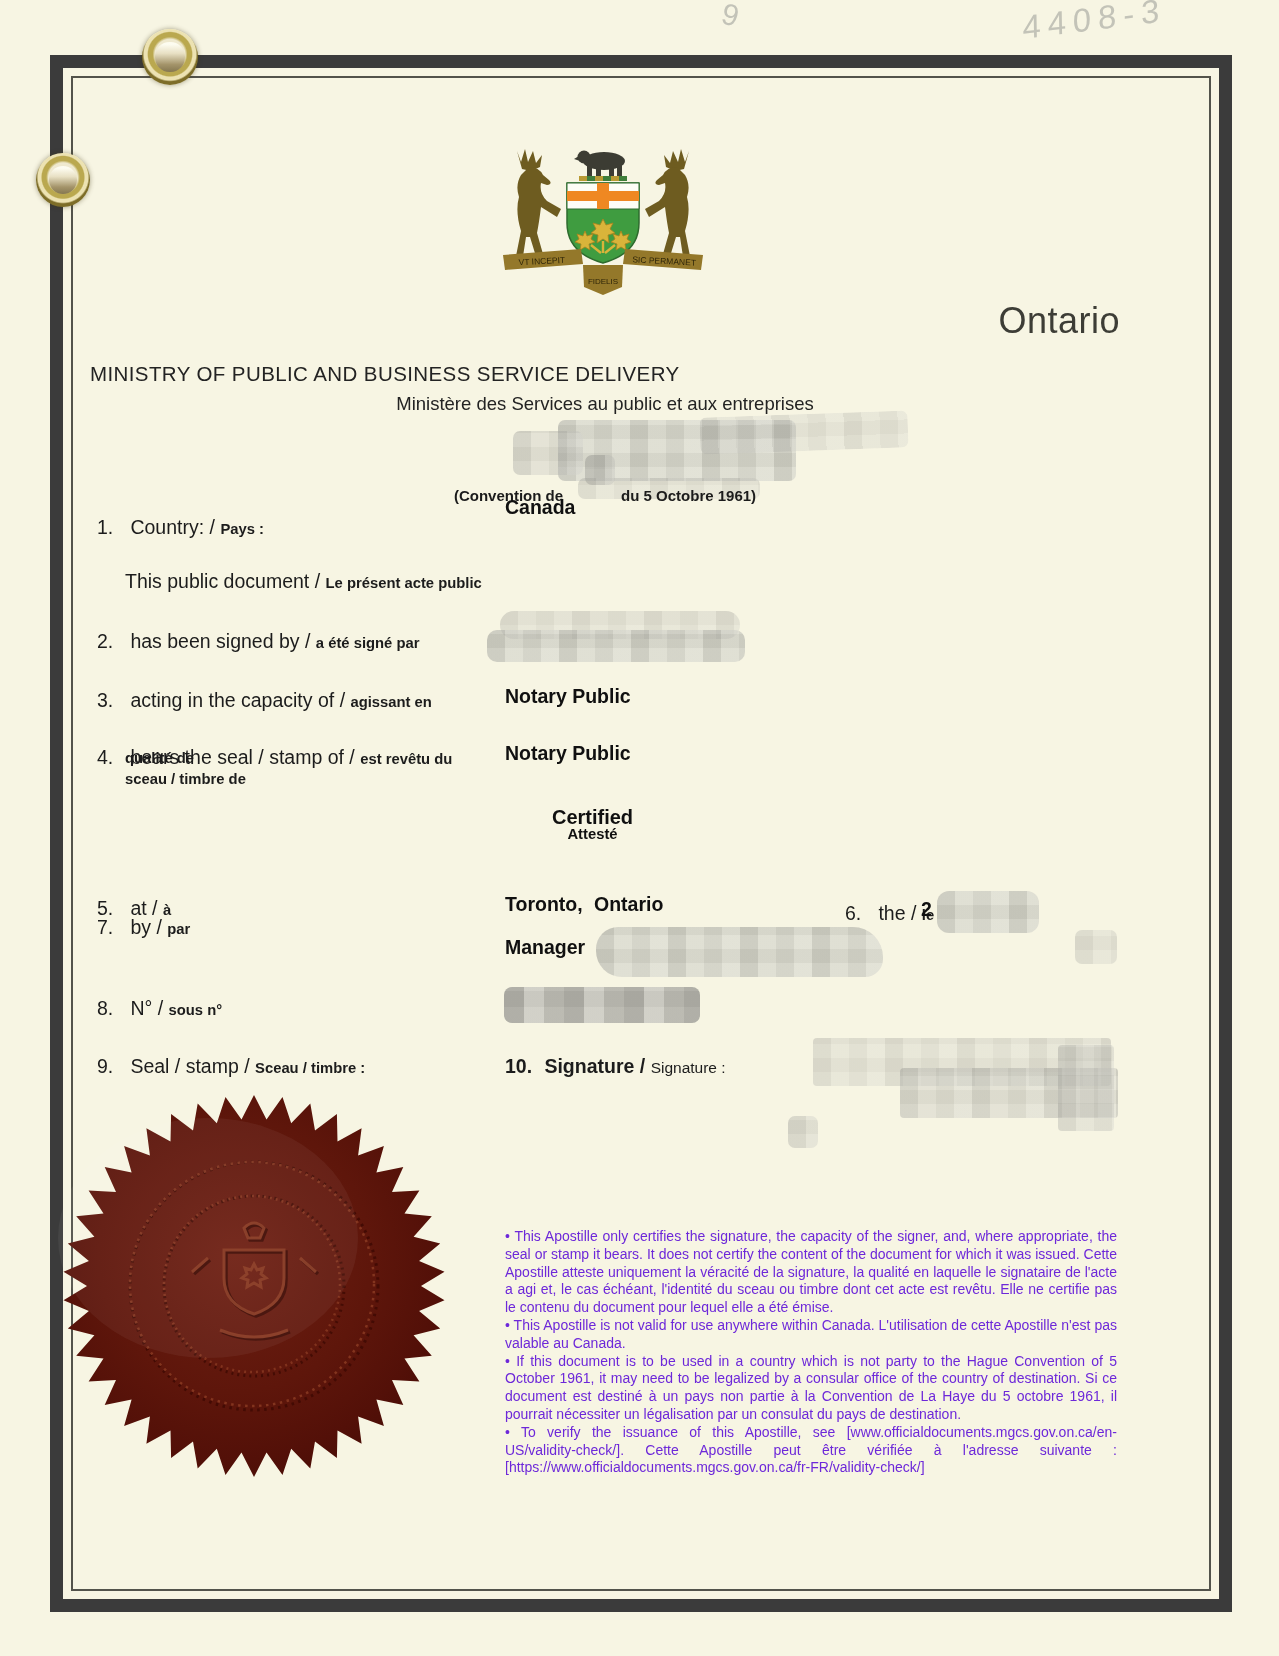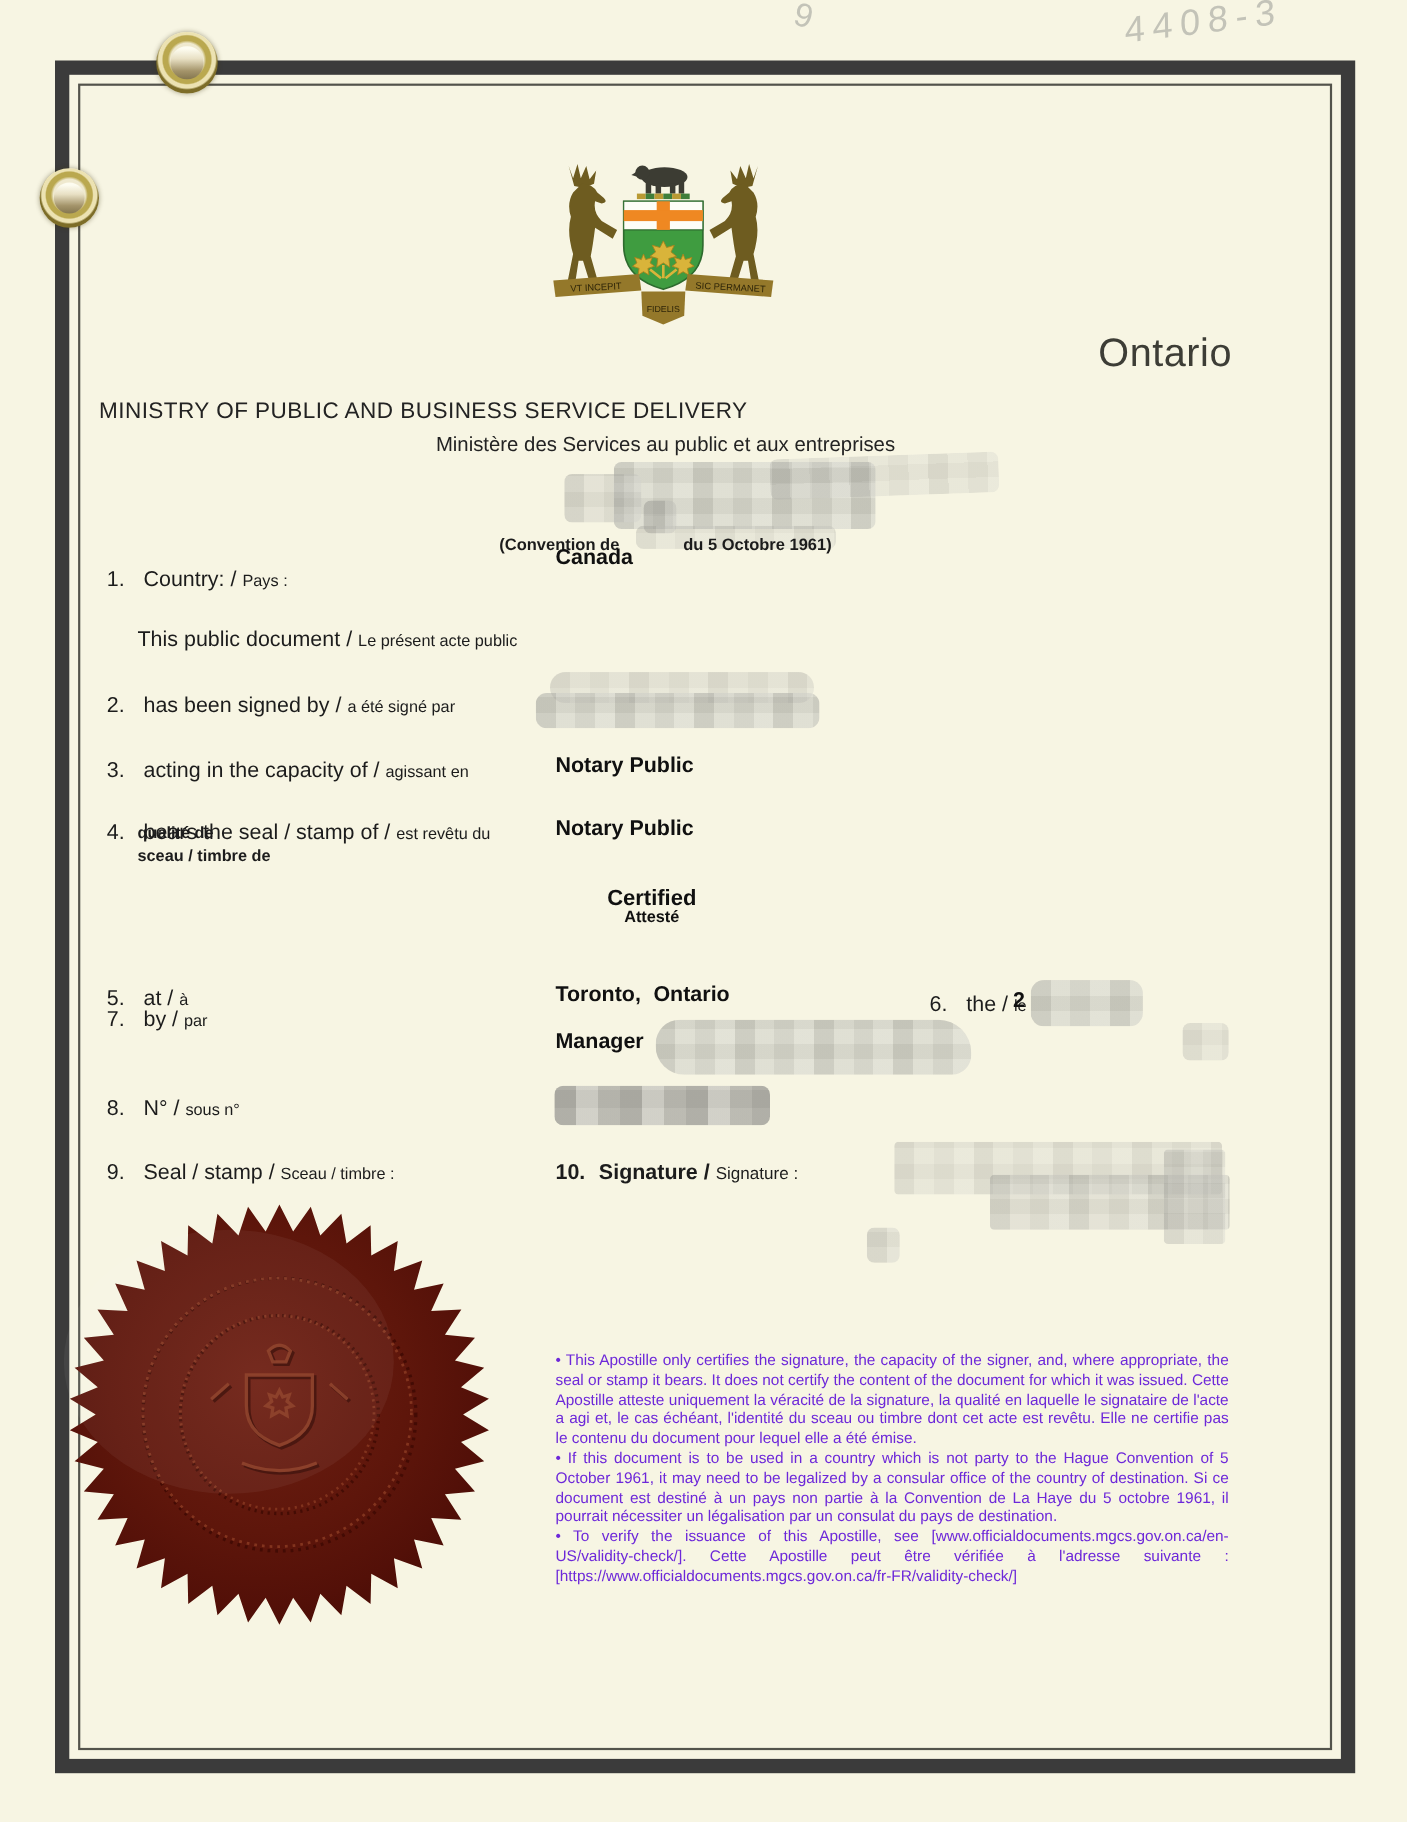--- a/index.html
+++ b/index.html
@@ -28,21 +28,21 @@
   
   .ministry-en{position:absolute;left:90px;top:362px;width:1030px;font-size:20.5px;letter-spacing:.4px;color:#232323;}
   .ministry-fr{position:absolute;left:90px;top:393px;width:1030px;text-align:center;font-size:18.5px;color:#232323;}
   .convention{position:absolute;left:90px;top:487px;width:1030px;text-align:center;font-size:15px;font-weight:bold;color:#1b1b1b;}
   .convention .gap{display:inline-block;width:58px;}
 
   
   .row{position:absolute;left:97px;font-size:19.5px;color:#1c1c1c;white-space:nowrap;}
   .row .num{display:inline-block;width:28px;}
   .row .num10{display:inline-block;width:34px;}
-  .row .fr{font-weight:normal;font-size:14.8px;margin-top:46px;}
+  .row .fr{font-weight:bold;font-size:14.8px;margin-top:46px;}
   .row2{position:absolute;left:125px;font-weight:bold;font-size:14.8px;color:#1c1c1c;}
   .value{position:absolute;font-weight:bold;font-size:19.5px;color:#101010;white-space:nowrap;}
   .certified{position:absolute;left:460px;top:806px;width:265px;text-align:center;font-weight:bold;font-size:20px;color:#101010;}
   .atteste{position:absolute;left:460px;top:826px;width:265px;text-align:center;font-weight:bold;font-size:14.8px;color:#101010;}
   .sig-label-bold{font-weight:bold;font-size:19.5px;}
   .sig-label-reg{font-size:15.5px;}
 
   
   .px{position:absolute;border-radius:7px;
     background-image:
@@ -222,20 +222,21 @@
   <span class="sig-label-bold">Signature /</span>
   <span class="sig-label-reg">Signature :</span>
 </div>
 <div class="px px-light" style="left:813px;top:1038px;width:298px;height:48px;border-radius:4px;"></div>
 <div class="px" style="left:900px;top:1068px;width:218px;height:50px;border-radius:4px;opacity:.8;"></div>
 <div class="px" style="left:1058px;top:1045px;width:56px;height:86px;border-radius:4px;opacity:.7;"></div>
 <div class="px" style="left:788px;top:1116px;width:30px;height:32px;opacity:.75;"></div>
 
 <div class="notes">
   <p>• This Apostille only certifies the signature, the capacity of the signer, and, where appropriate, the seal or stamp it bears. It does not certify the content of the document for which it was issued. Cette Apostille atteste uniquement la véracité de la signature, la qualité en laquelle le signataire de l'acte a agi et, le cas échéant, l'identité du sceau ou timbre dont cet acte est revêtu. Elle ne certifie pas le contenu du document pour lequel elle a été émise.</p>
+  <p>• This Apostille is not valid for use anywhere within Canada. L'utilisation de cette Apostille n'est pas valable au Canada.</p>
   <p>• If this document is to be used in a country which is not party to the Hague Convention of 5 October 1961, it may need to be legalized by a consular office of the country of destination. Si ce document est destiné à un pays non partie à la Convention de La Haye du 5 octobre 1961, il pourrait nécessiter un légalisation par un consulat du pays de destination.</p>
   <p>• To verify the issuance of this Apostille, see [www.officialdocuments.mgcs.gov.on.ca/en-US/validity-check/]. Cette Apostille peut être vérifiée à l'adresse suivante : [https://www.officialdocuments.mgcs.gov.on.ca/fr-FR/validity-check/]</p>
 </div>
 
 <svg class="seal-svg" viewBox="0 0 392 396">
   <defs>
     <radialGradient id="sealGrad" cx="45%" cy="42%" r="65%">
       <stop offset="0%" stop-color="#6f2013"></stop>
       <stop offset="55%" stop-color="#5e160b"></stop>
       <stop offset="82%" stop-color="#531008"></stop>

